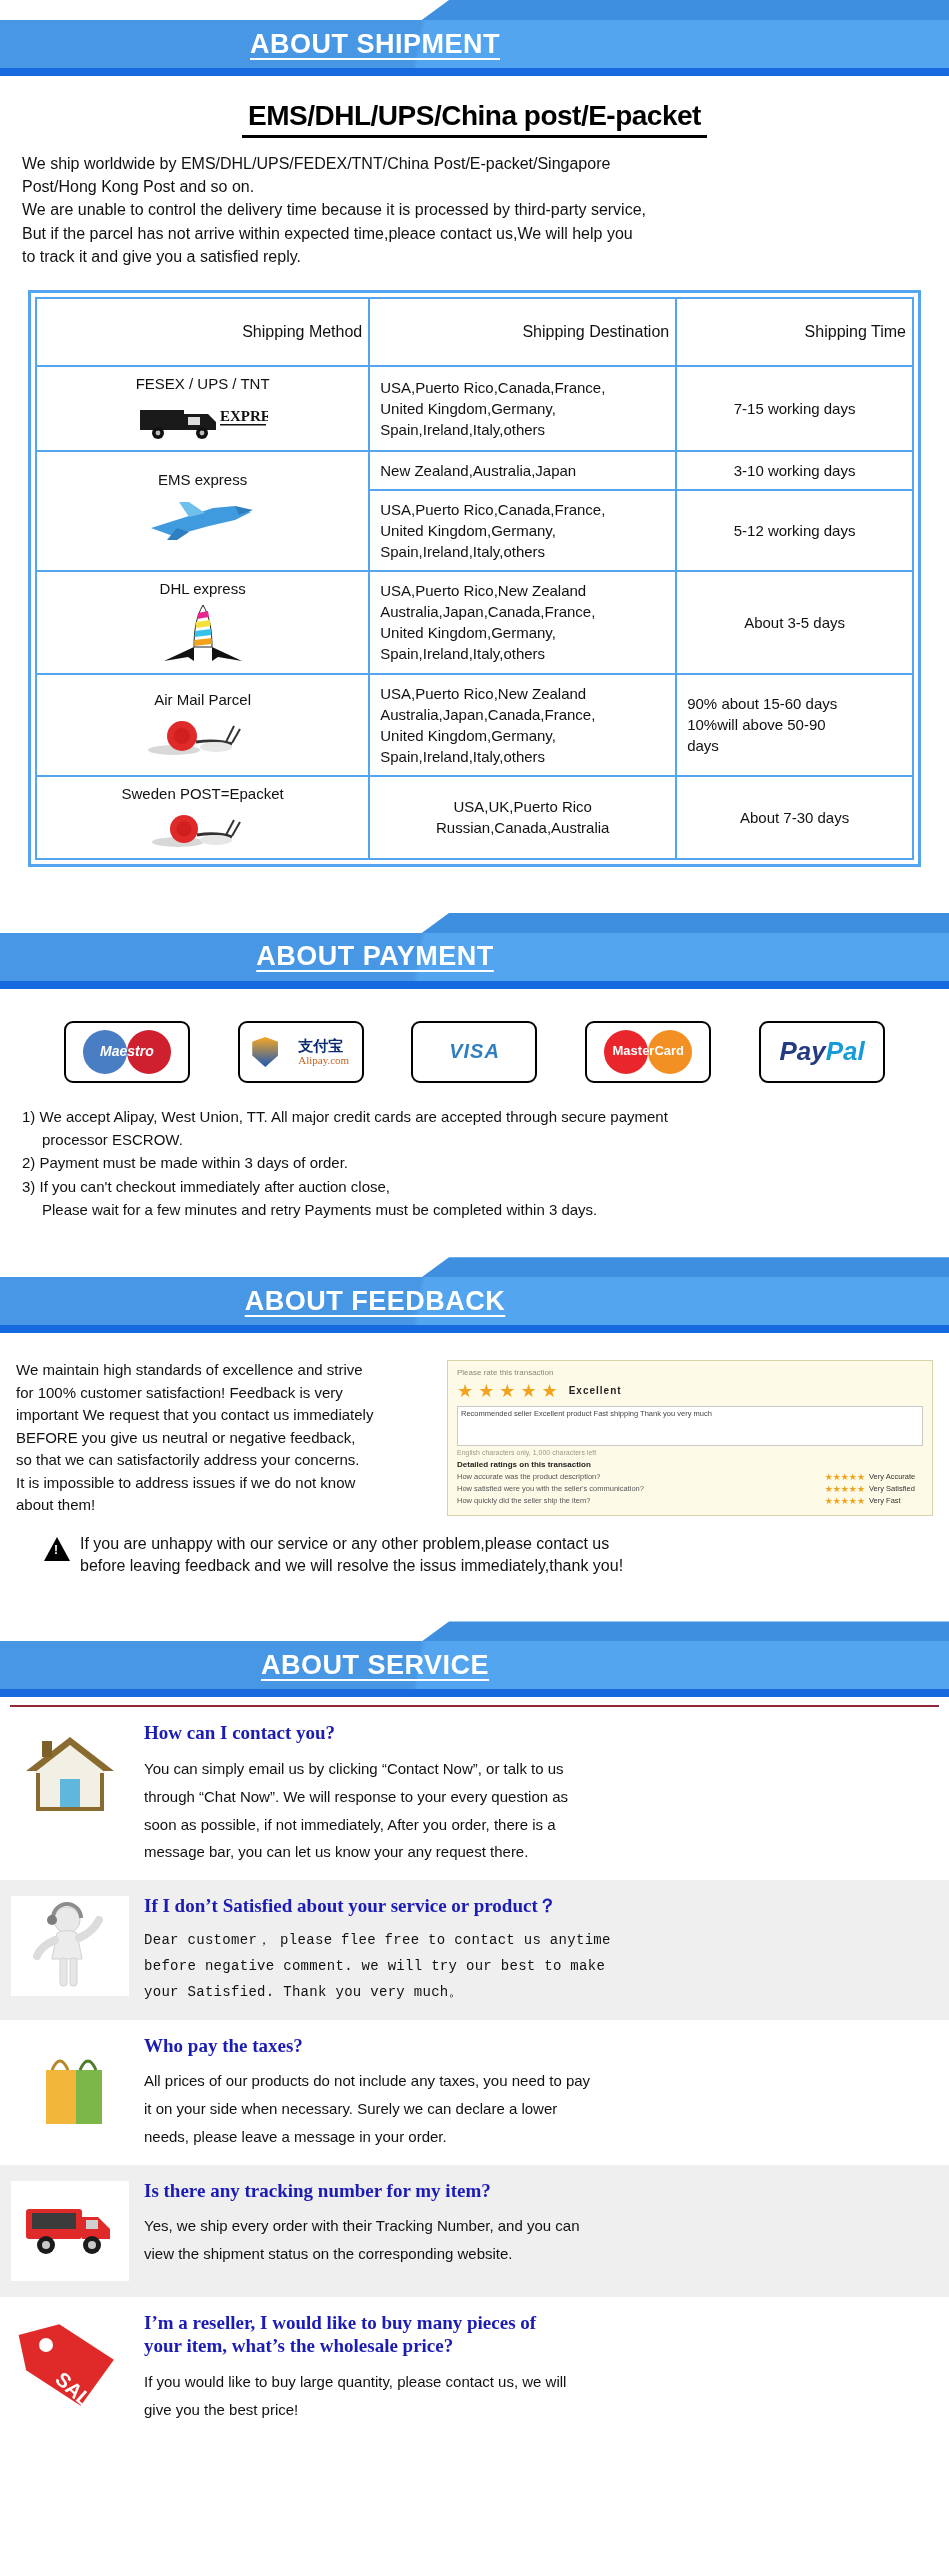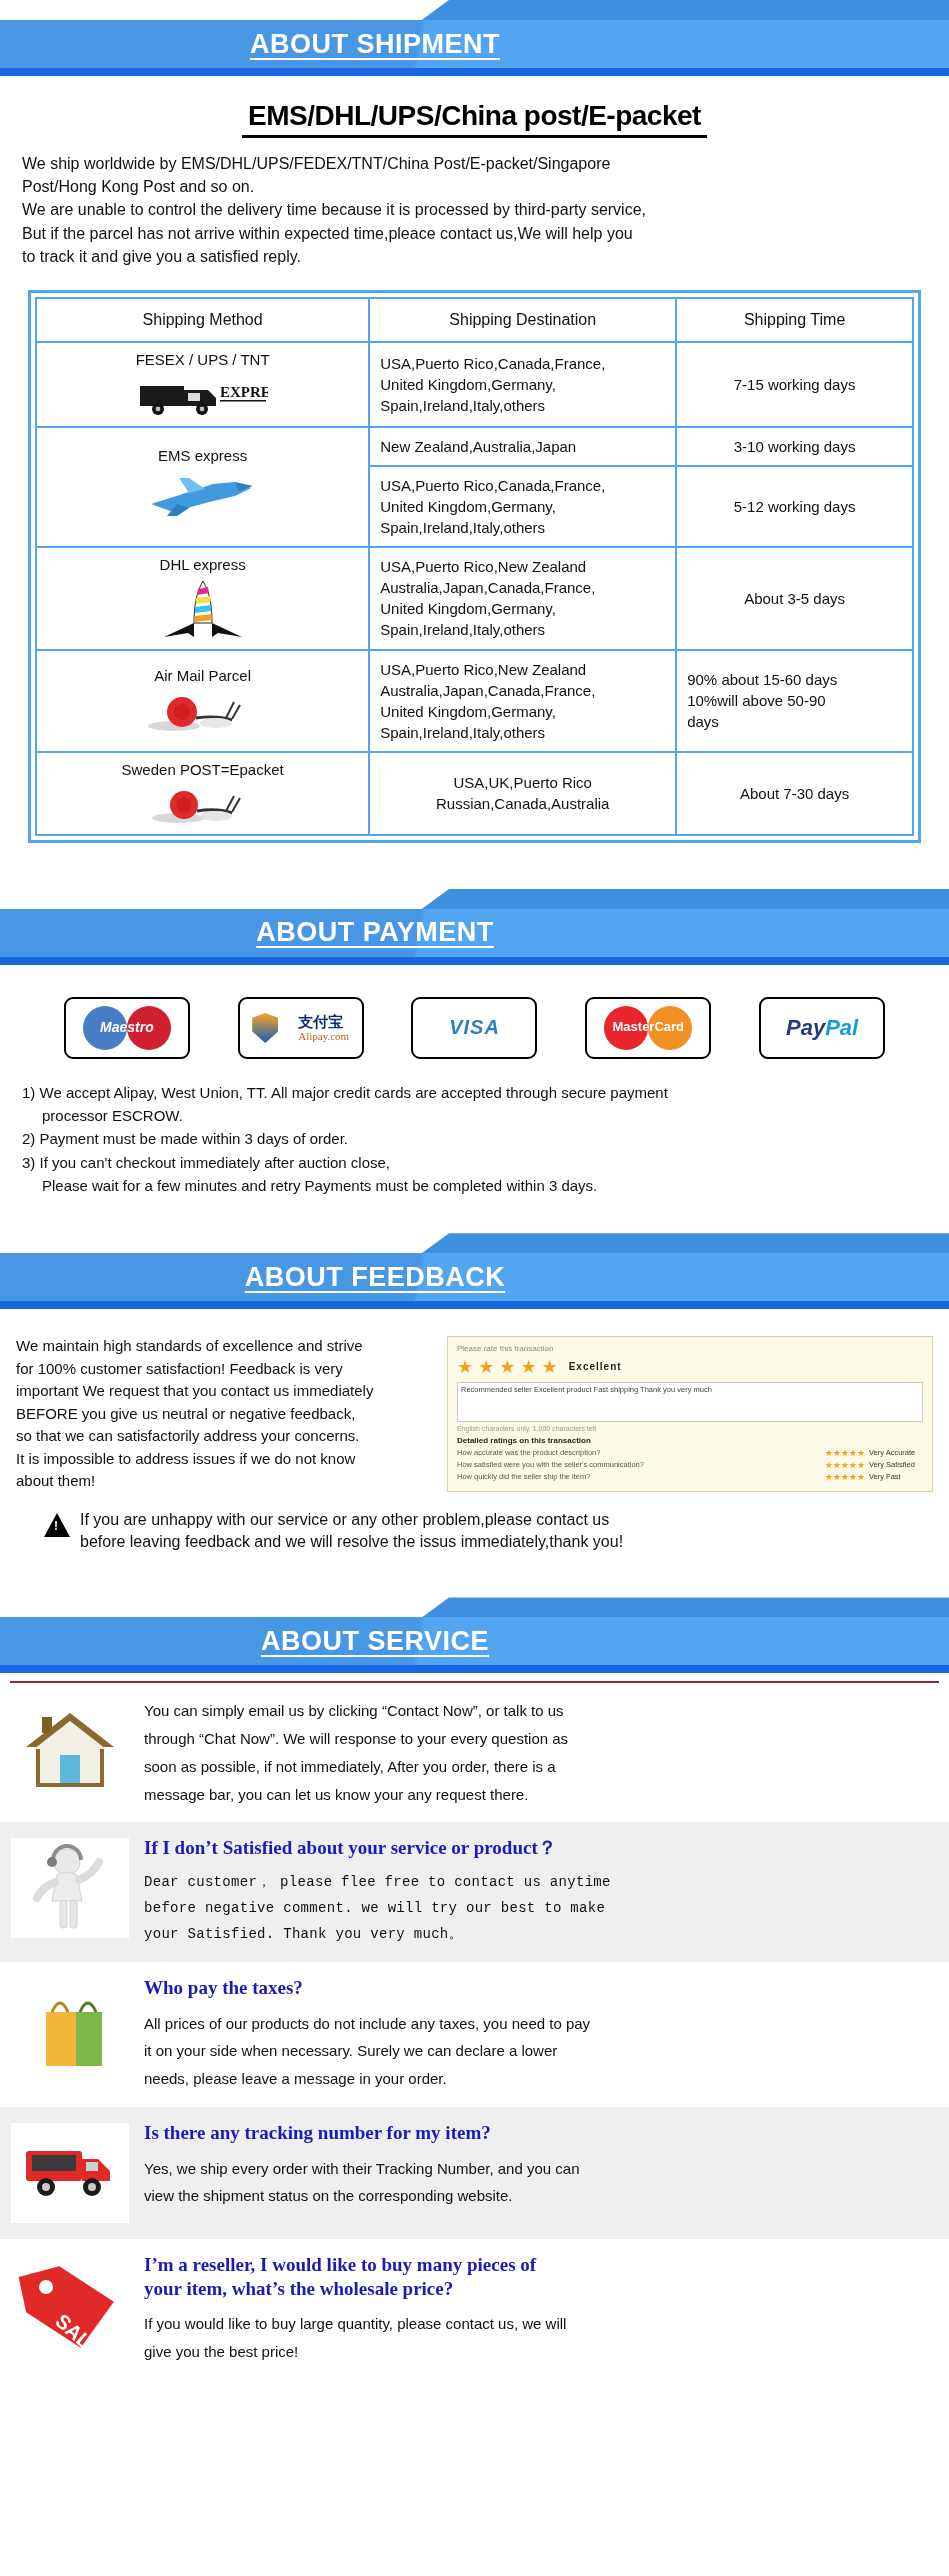--- a/index.html
+++ b/index.html
@@ -47,21 +47,21 @@
   .ship-intro { font-size:16px; line-height:1.45; color:#111; margin:14px 0 0 4px; }
   .ship-intro div { white-space:nowrap; }
 
   
   .tbl-outer { border:3px solid #54a5f0; margin:22px 10px 0 10px; padding:4px; }
   table.ship { width:100%; border-collapse:collapse; table-layout:fixed; }
   table.ship td, table.ship th {
     border:2px solid #54a5f0; padding:8px 10px; vertical-align:middle;
     font-size:15px; color:#111; font-weight:normal;
   }
-  table.ship th { text-align:center; font-size:16px; padding:12px 6px; }
+  table.ship th { text-align:right; font-size:16px; padding:24px 6px; }
   col.c1 { width:38%; } col.c2 { width:35%; } col.c3 { width:27%; }
   td.m { text-align:center; }
   td.d { line-height:1.4; }
   td.t { text-align:center; line-height:1.4; }
   td.t.left { text-align:left; }
   .m-label { display:block; margin-bottom:2px; }
 
   
   .icon-art { display:block; margin:6px auto 0 auto; }
 
@@ -80,21 +80,21 @@
   .mc i.l { background:#e8262c; } .mc i.r { background:#f39023; }
   .mc .circ-label { color:#fff; font-style:normal; font-size:13px; }
   .alipay { display:flex; align-items:center; gap:20px; }
   .shield { width:26px; height:30px; background:linear-gradient(#f7a823,#1a57b5); clip-path:polygon(50% 0,100% 16%,100% 62%,50% 100%,0 62%,0 16%); }
   .alipay-tx { font-size:15px; color:#0c2d72; font-weight:bold; line-height:1.05; }
   .alipay-sub { font-size:11px; color:#c8621a; font-family:"Liberation Serif", serif; }
   .visa { width:104px; height:46px; background:#fff; display:flex; flex-direction:row; }
   .visa .top { height:12px; background:#6ec6e8; }
   .visa .mid { flex:1; display:flex; align-items:center; justify-content:center; font-size:20px; font-style:italic; font-weight:bold; color:#2f7fc0; letter-spacing:1px;}
   .visa .bot { height:12px; background:#f2821f; }
-  .paypal { font-size:22px; font-style:italic; font-weight:bold;text-align:center; }
+  .paypal { font-size:26px; font-style:italic; font-weight:bold;text-align:center; }
   .paypal .a { color:#253b80; } .paypal .b { color:#179bd7; }
 
   .pay-terms { font-size:15px; line-height:1.55; padding:12px 22px 0 22px; }
   .pay-terms div { white-space:nowrap; }
   .indent { padding-left:20px; }
 
   
   .fb-row { display:flex; gap:32px; padding:20px 16px 0 16px; align-items:center; }
   .fb-text { font-size:15px; line-height:1.5; flex:0 0 399px; }
   .fb-widget {
@@ -398,20 +398,21 @@
     <div class="svc">
       <div class="svc-icon">
         <svg width="108" height="92" viewBox="0 0 108 92">
           <path d="M10 44 L54 10 L98 44 L88 44 L88 84 L20 84 L20 44 Z" fill="#8a6b2f"></path>
           <path d="M18 46 L54 18 L90 46 L84 46 L84 80 L24 80 L24 46 Z" fill="#f2f0e4"></path>
           <rect x="26" y="14" width="10" height="16" fill="#7d6029"></rect>
           <rect x="44" y="52" width="20" height="28" fill="#5fb7dd"></rect>
         </svg>
       </div>
       <div class="svc-body">
+        <div class="svc-q">How can I contact you?</div>
         <div class="svc-a">
           <div>You can simply email us by clicking “Contact Now”, or talk to us</div>
           <div>through “Chat Now”. We will response to your every question as</div>
           <div>soon as possible, if not immediately, After you order, there is a</div>
           <div>message bar, you can let us know your any request there.</div>
         </div>
       </div>
     </div>
 
     <div class="svc alt">

